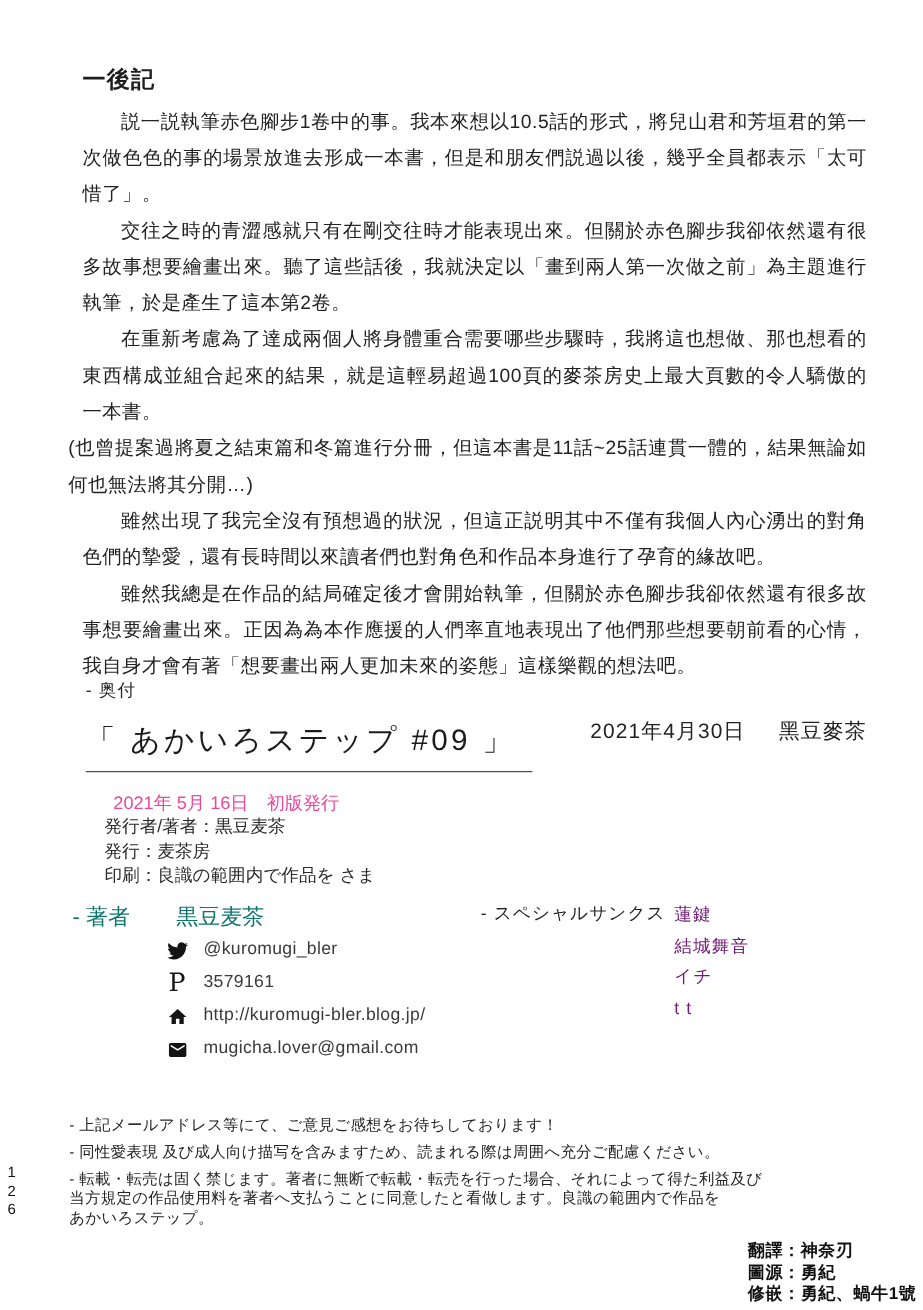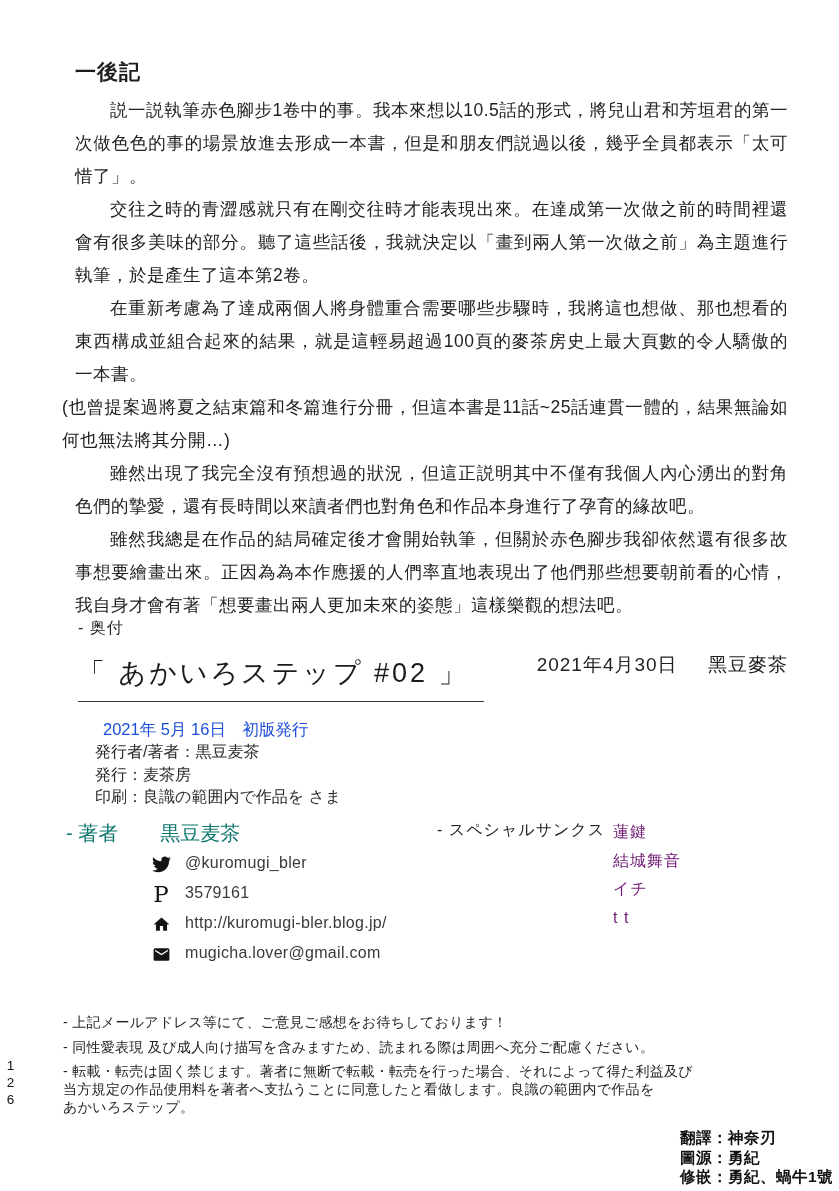--- a/index.html
+++ b/index.html
@@ -63,21 +63,21 @@
     letter-spacing: 3px;
     color: #1b1b1b;
     width: 406px;
     padding-bottom: 10px;
     border-bottom: 1.5px solid #3a3a3a;
   }
   .pub-date {
     margin-top: 17px;
     margin-left: 25px;
     font-size: 16.5px;
-    color: #1d4ed8;
+    color: #ec4899;
   }
   .pub-line {
     margin-left: 17px;
     font-size: 16px;
     line-height: 22.5px;
     color: #2a2a2a;
   }
   .pub-line:first-of-type { margin-top: 13px; }
 
   
@@ -171,33 +171,33 @@
   }
 </style>
 </head>
 <body>
 
 <div class="page">
 
   <section class="afterword">
     <h1 class="afterword-heading">一後記</h1>
     <p class="para">説一説執筆赤色腳步1卷中的事。我本來想以10.5話的形式，將兒山君和芳垣君的第一次做色色的事的場景放進去形成一本書，但是和朋友們説過以後，幾乎全員都表示「太可惜了」。</p>
-    <p class="para">交往之時的青澀感就只有在剛交往時才能表現出來。在達成第一次做之前的時間裡還會有很多美味的部分。聽了這些話後，我就決定以「畫到兩人第一次做之前」為主題進行執筆，於是產生了這本第2卷。</p>
+    <p class="para">交往之時的青澀感就只有在剛交往時才能表現出來。但關於赤色腳步我卻依然還有很多故事想要繪畫出來。聽了這些話後，我就決定以「畫到兩人第一次做之前」為主題進行執筆，於是產生了這本第2卷。</p>
     <p class="para">在重新考慮為了達成兩個人將身體重合需要哪些步驟時，我將這也想做、那也想看的東西構成並組合起來的結果，就是這輕易超過100頁的麥茶房史上最大頁數的令人驕傲的一本書。</p>
     <p class="para no-indent">(也曾提案過將夏之結束篇和冬篇進行分冊，但這本書是11話~25話連貫一體的，結果無論如何也無法將其分開…)</p>
     <p class="para">雖然出現了我完全沒有預想過的狀況，但這正説明其中不僅有我個人內心湧出的對角色們的摯愛，還有長時間以來讀者們也對角色和作品本身進行了孕育的緣故吧。</p>
     <p class="para">雖然我總是在作品的結局確定後才會開始執筆，但關於赤色腳步我卻依然還有很多故事想要繪畫出來。正因為為本作應援的人們率直地表現出了他們那些想要朝前看的心情，我自身才會有著「想要畫出兩人更加未來的姿態」這樣樂觀的想法吧。</p>
     <div class="date-line">
       <span>2021年4月30日</span><span class="sig">黑豆麥茶</span>
     </div>
   </section>
 
   <section class="colophon">
     <div class="section-label">- 奥付</div>
-    <div class="book-title">「 あかいろステップ #02 」</div>
+    <div class="book-title">「 あかいろステップ #09 」</div>
     <div class="pub-date">2021年 5月 16日　初版発行</div>
     <div class="pub-line">発行者/著者：黒豆麦茶</div>
     <div class="pub-line">発行：麦茶房</div>
     <div class="pub-line">印刷：良識の範囲内で作品を さま</div>
   </section>
 
   <div class="author-label-row">
     <span>- 著者</span><span class="author-name">黒豆麦茶</span>
   </div>
 

